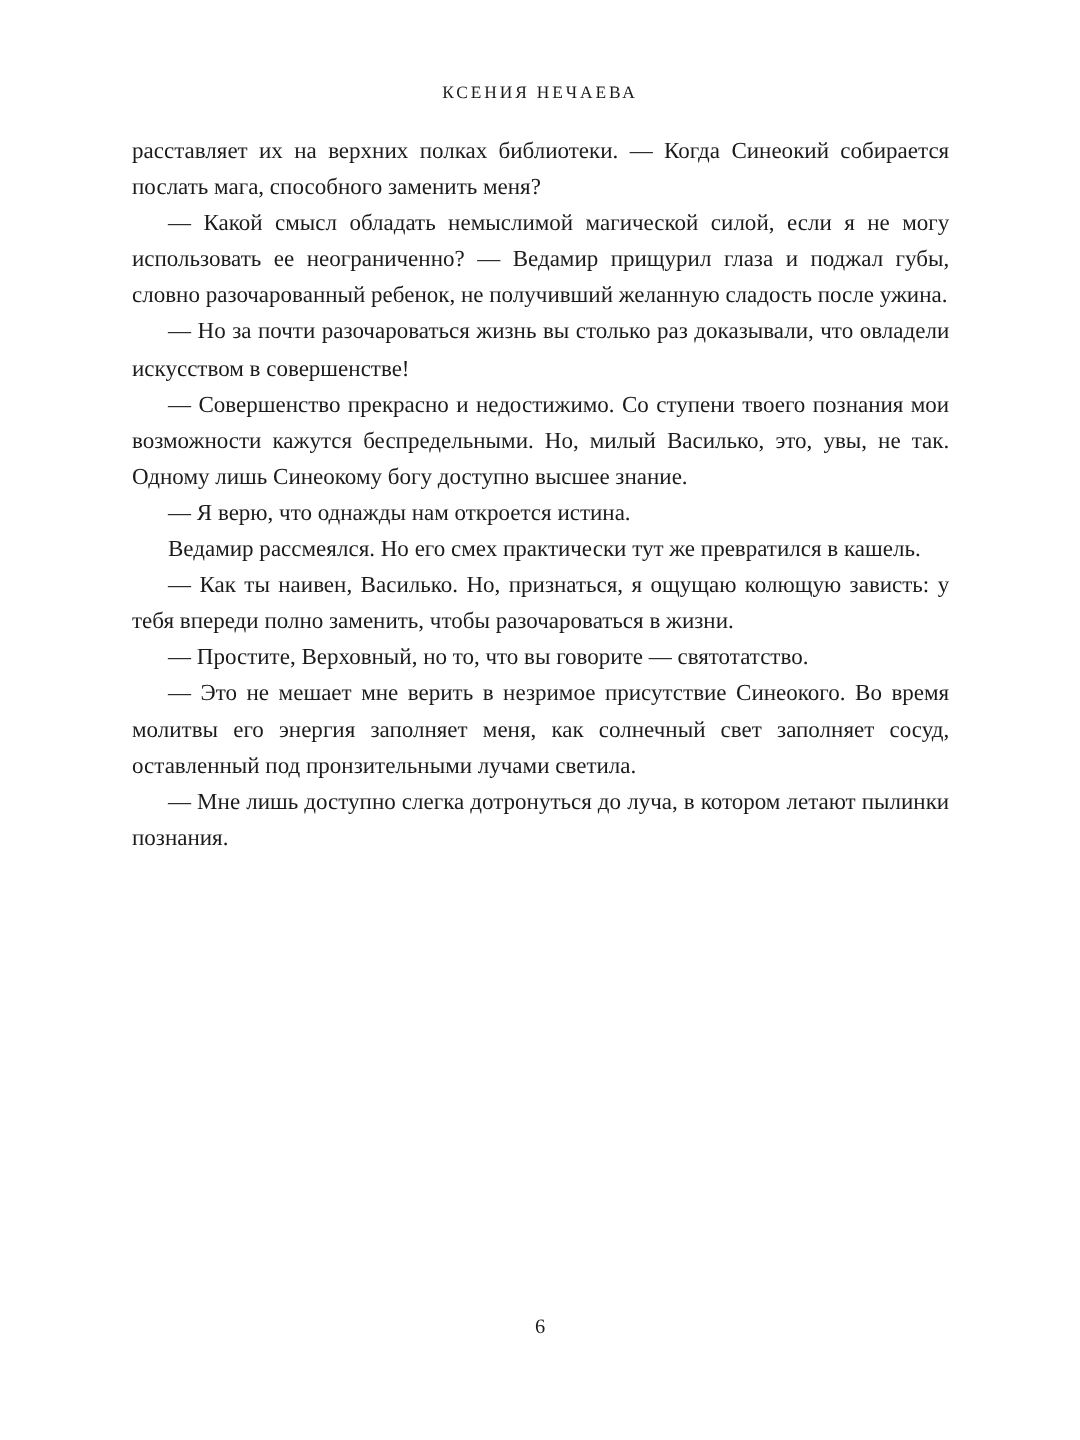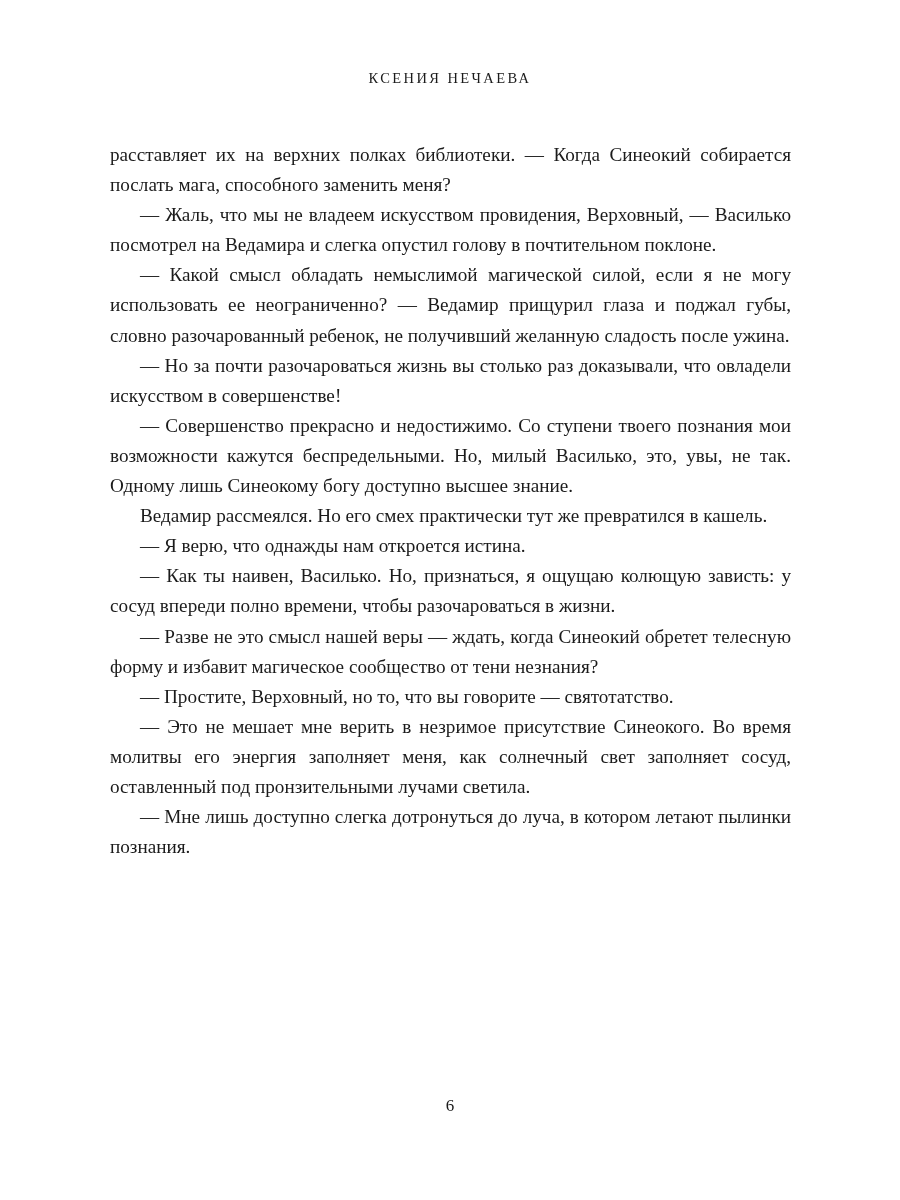--- a/index.html
+++ b/index.html
@@ -52,21 +52,20 @@
   .textblock p {
     margin: 0;
     padding: 0;
     text-indent: 30px;
     text-align: justify;
   }
 
   
   .textblock p.cont {
     text-indent: 0;
-    margin-top: 28px;
   }
 
   
   .textblock p:last-child {
     text-align: justify;
     font-family: Liberation Serif, serif;
   }
 
   
   .folio {
@@ -82,28 +81,26 @@
 </head>
 <body>
 
 <div class="page" style="background: rgb(255, 255, 255); color: rgb(27, 27, 27);">
 
   <div class="running-head">КСЕНИЯ НЕЧАЕВА</div>
 
   <div class="textblock">
 
   <p class="cont">расставляет их на верхних полках библиотеки. — Когда Синеокий собирается послать мага, способного заменить меня?</p>
-      <p class="">— Жаль, что мы не владеем искусством провидения, Верховный, — Василько посмотрел на Ведамира и слегка опустил голову в почтительном поклоне.</p>
       <p class="">— Какой смысл обладать немыслимой магической силой, если я не могу использовать ее неограниченно? — Ведамир прищурил глаза и поджал губы, словно разочарованный ребенок, не получивший желанную сладость после ужина.</p>
       <p class="">— Но за почти разочароваться жизнь вы столько раз доказывали, что овладели искусством в совершенстве!</p>
       <p class="">— Совершенство прекрасно и недостижимо. Со ступени твоего познания мои возможности кажутся беспредельными. Но, милый Василько, это, увы, не так. Одному лишь Синеокому богу доступно высшее знание.</p>
+      <p class="">— Я верю, что однажды нам откроется истина.</p>
       <p class="">Ведамир рассмеялся. Но его смех практически тут же превратился в кашель.</p>
-      <p class="">— Я верю, что однажды нам откроется истина.</p>
-      <p class="">— Как ты наивен, Василько. Но, признаться, я ощущаю колющую зависть: у сосуд впереди полно времени, чтобы разочароваться в жизни.</p>
-      <p class="">— Разве не это смысл нашей веры — ждать, когда Синеокий обретет телесную форму и избавит магическое сообщество от тени незнания?</p>
+      <p class="">— Как ты наивен, Василько. Но, признаться, я ощущаю колющую зависть: у тебя впереди полно заменить, чтобы разочароваться в жизни.</p>
       <p class="">— Простите, Верховный, но то, что вы говорите — святотатство.</p>
       <p class="">— Это не мешает мне верить в незримое присутствие Синеокого. Во время молитвы его энергия заполняет меня, как солнечный свет заполняет сосуд, оставленный под пронзительными лучами светила.</p>
       <p class="">— Мне лишь доступно слегка дотронуться до луча, в котором летают пылинки познания.</p>
     </div>
 
   <div class="folio">6</div>
 
 </div>
 
 </body></html>

